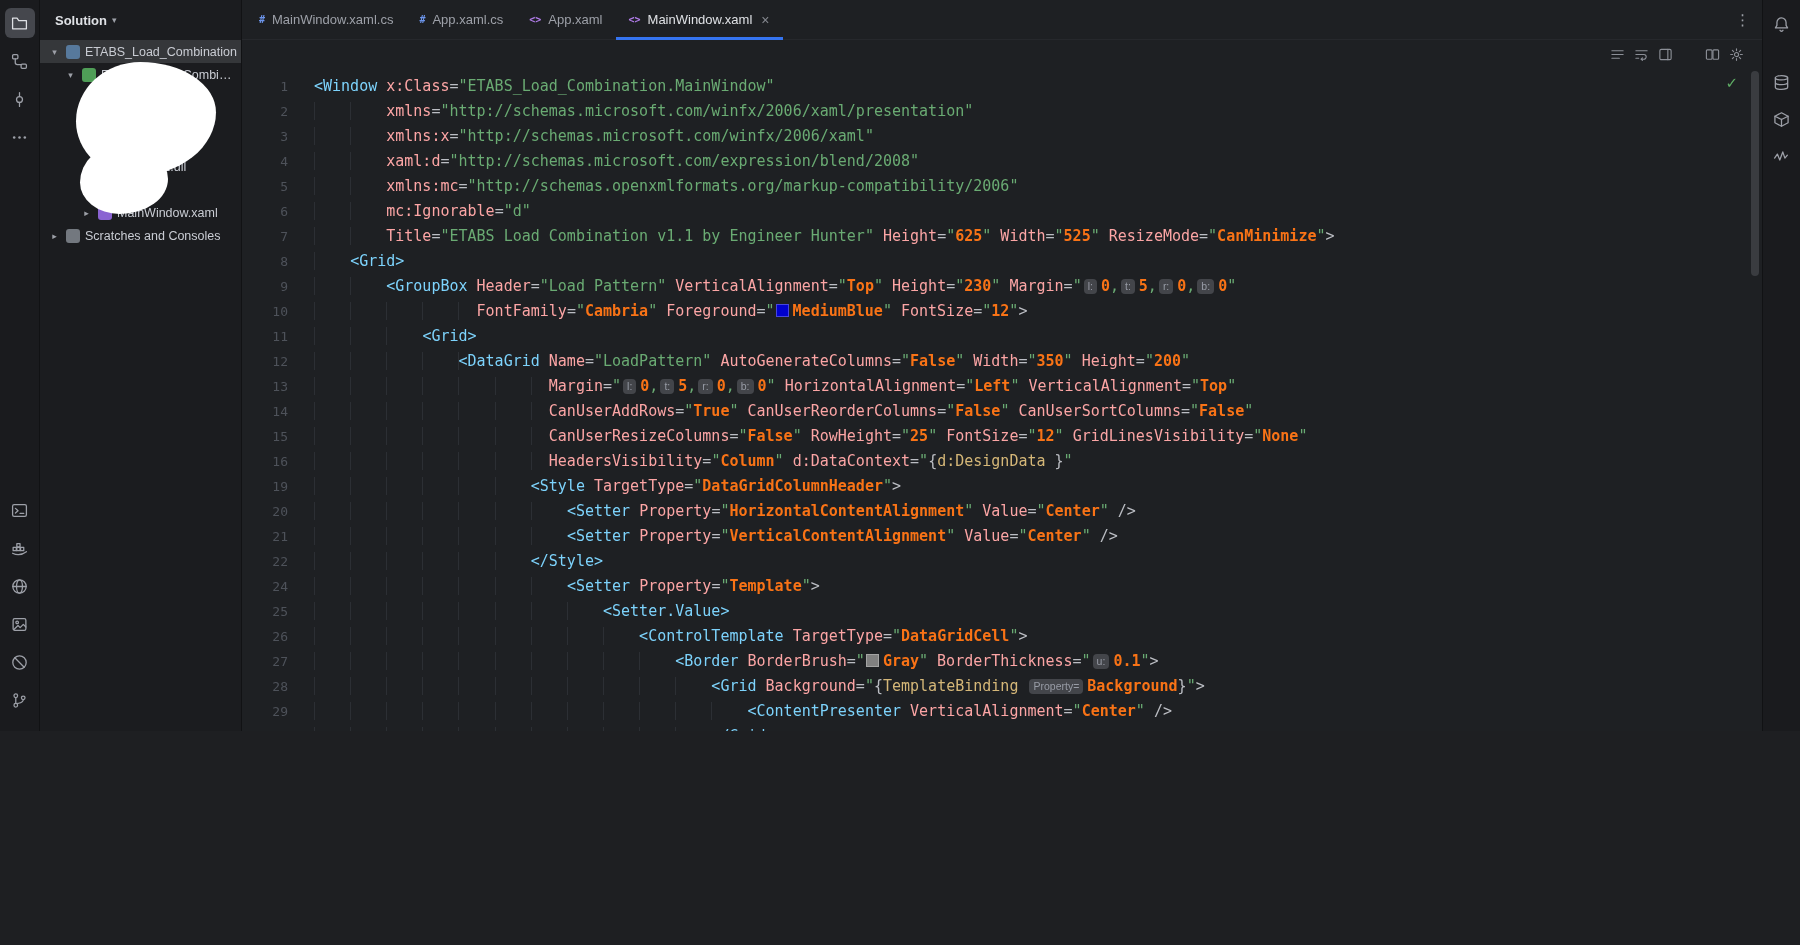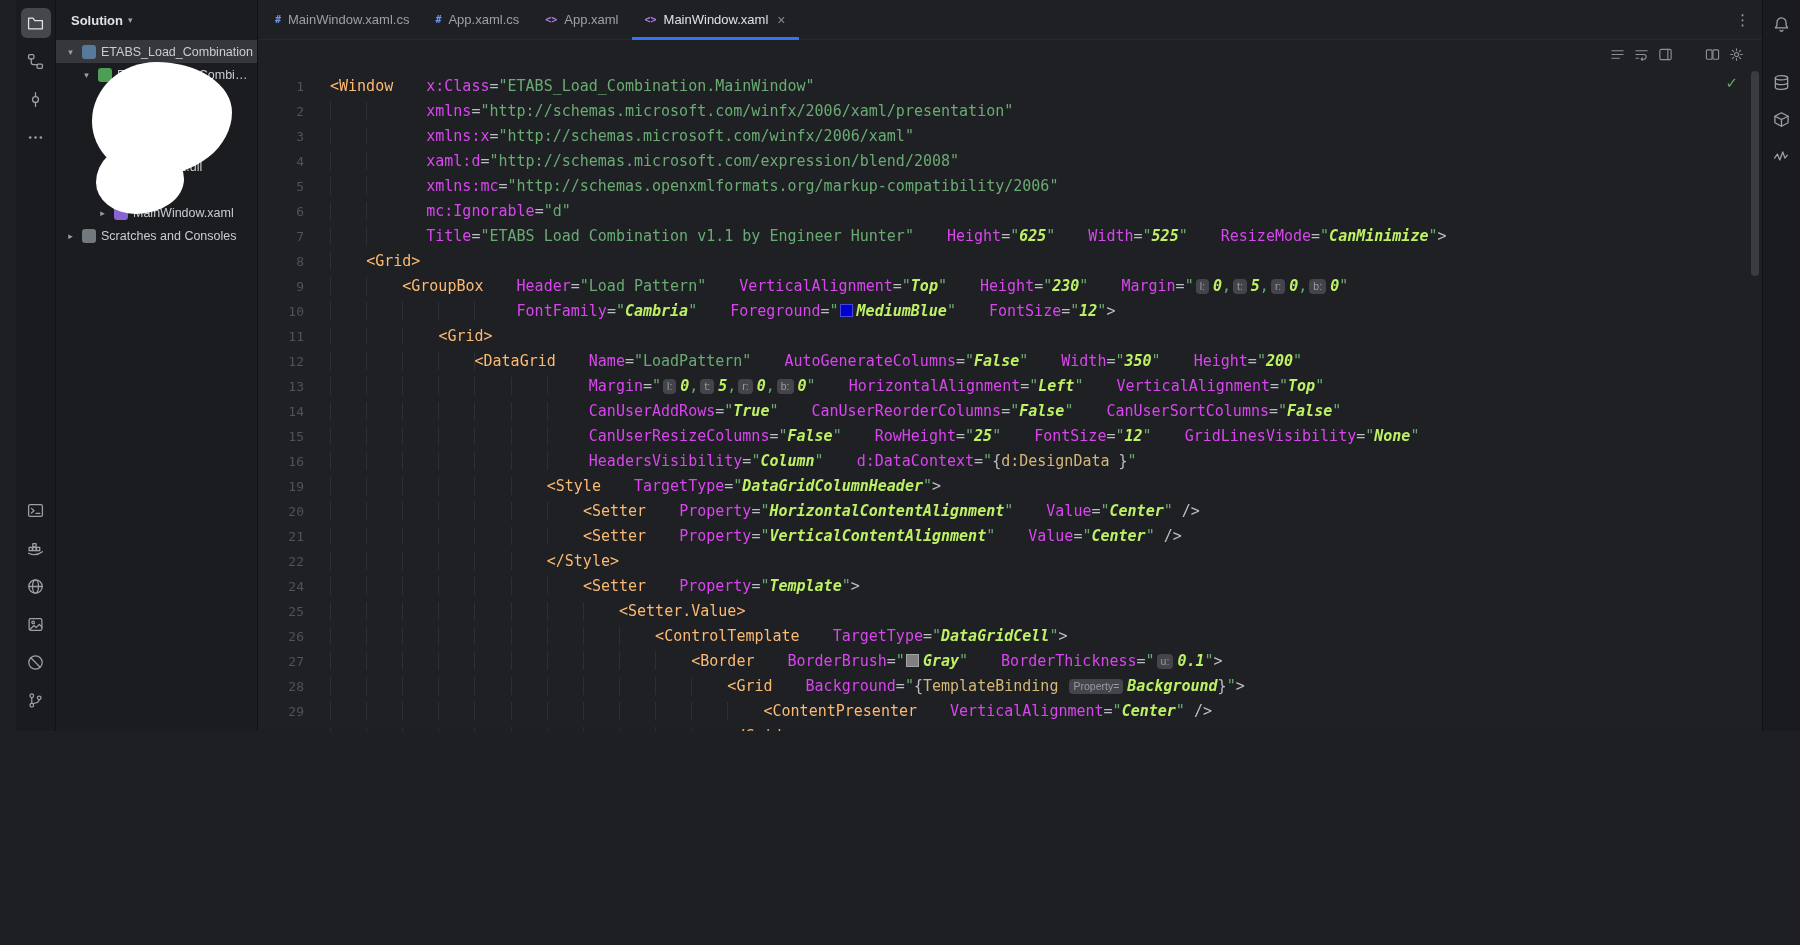--- a/index.html
+++ b/index.html
@@ -3,21 +3,21 @@
 <meta charset="utf-8">
 <style>
   * { box-sizing: border-box; }
   html,body { margin:0; padding:0; }
   body {
     width:1800px; height:945px; overflow:hidden;
     background:#1e1f22; color:#bcbec4;
     font-family:"Liberation Sans", sans-serif;
     -webkit-font-smoothing:antialiased;
   }
-  .app { display:flex; width:1800px; height:731px;padding-left:16px; }
+  .app { display:flex; width:1800px; height:731px; }
 
   
   .activity {
     width:40px; flex:none; background:#1a1b1e; border-right:1px solid #111214;
     display:flex; flex-direction:column; align-items:center; padding:8px 0 8px;
   }
   .act-btn {
     width:30px; height:30px; border-radius:6px; margin-bottom:8px;
     display:flex; align-items:center; justify-content:center; color:#9da0a8; cursor:pointer;
   }
@@ -90,24 +90,24 @@
   
   .code-wrap {
     flex:1; position:relative; overflow:hidden;
     font-family:"DejaVu Sans Mono", monospace; font-size:15px; line-height:25px;
   }
   .code-lines { padding-top:6px; }
   .code-line { display:flex; height:25px; white-space:pre; }
   .ln { width:72px; flex:none; text-align:right; padding-right:26px; color:#4e525a; font-size:13px; }
   .lc { flex:1; min-width:0; }
   .tk-s { color:#bcbec4; }
-  .tk-t { color:#fdba74; }
-  .tk-a { color:#d946ef;margin-left:24px; }
+  .tk-t { color:#7dd3fc; }
+  .tk-a { color:#fca5a5; }
   .tk-q { color:#6aab73; }
-  .tk-v { color:#bef264; font-weight:700;font-style:italic; }
+  .tk-v { color:#f97316; font-weight:700; }
   .tk-p { color:#bcbec4; }
   .tk-y { color:#d5b778; }
   .indent { background:repeating-linear-gradient(to right, #2c2f34 0 1px, transparent 1px 4ch); }
   .swatch {
     display:inline-block; width:13px; height:13px;
     border:1px solid rgba(255,255,255,.28); vertical-align:-1px; margin:0 4px 0 1px;
   }
   .hint {
     display:inline-block; background:#43454a; color:#989ca6; border-radius:4px;
     font-size:10.5px; line-height:15px; padding:0 4px; margin:0 4px 0 2px;

